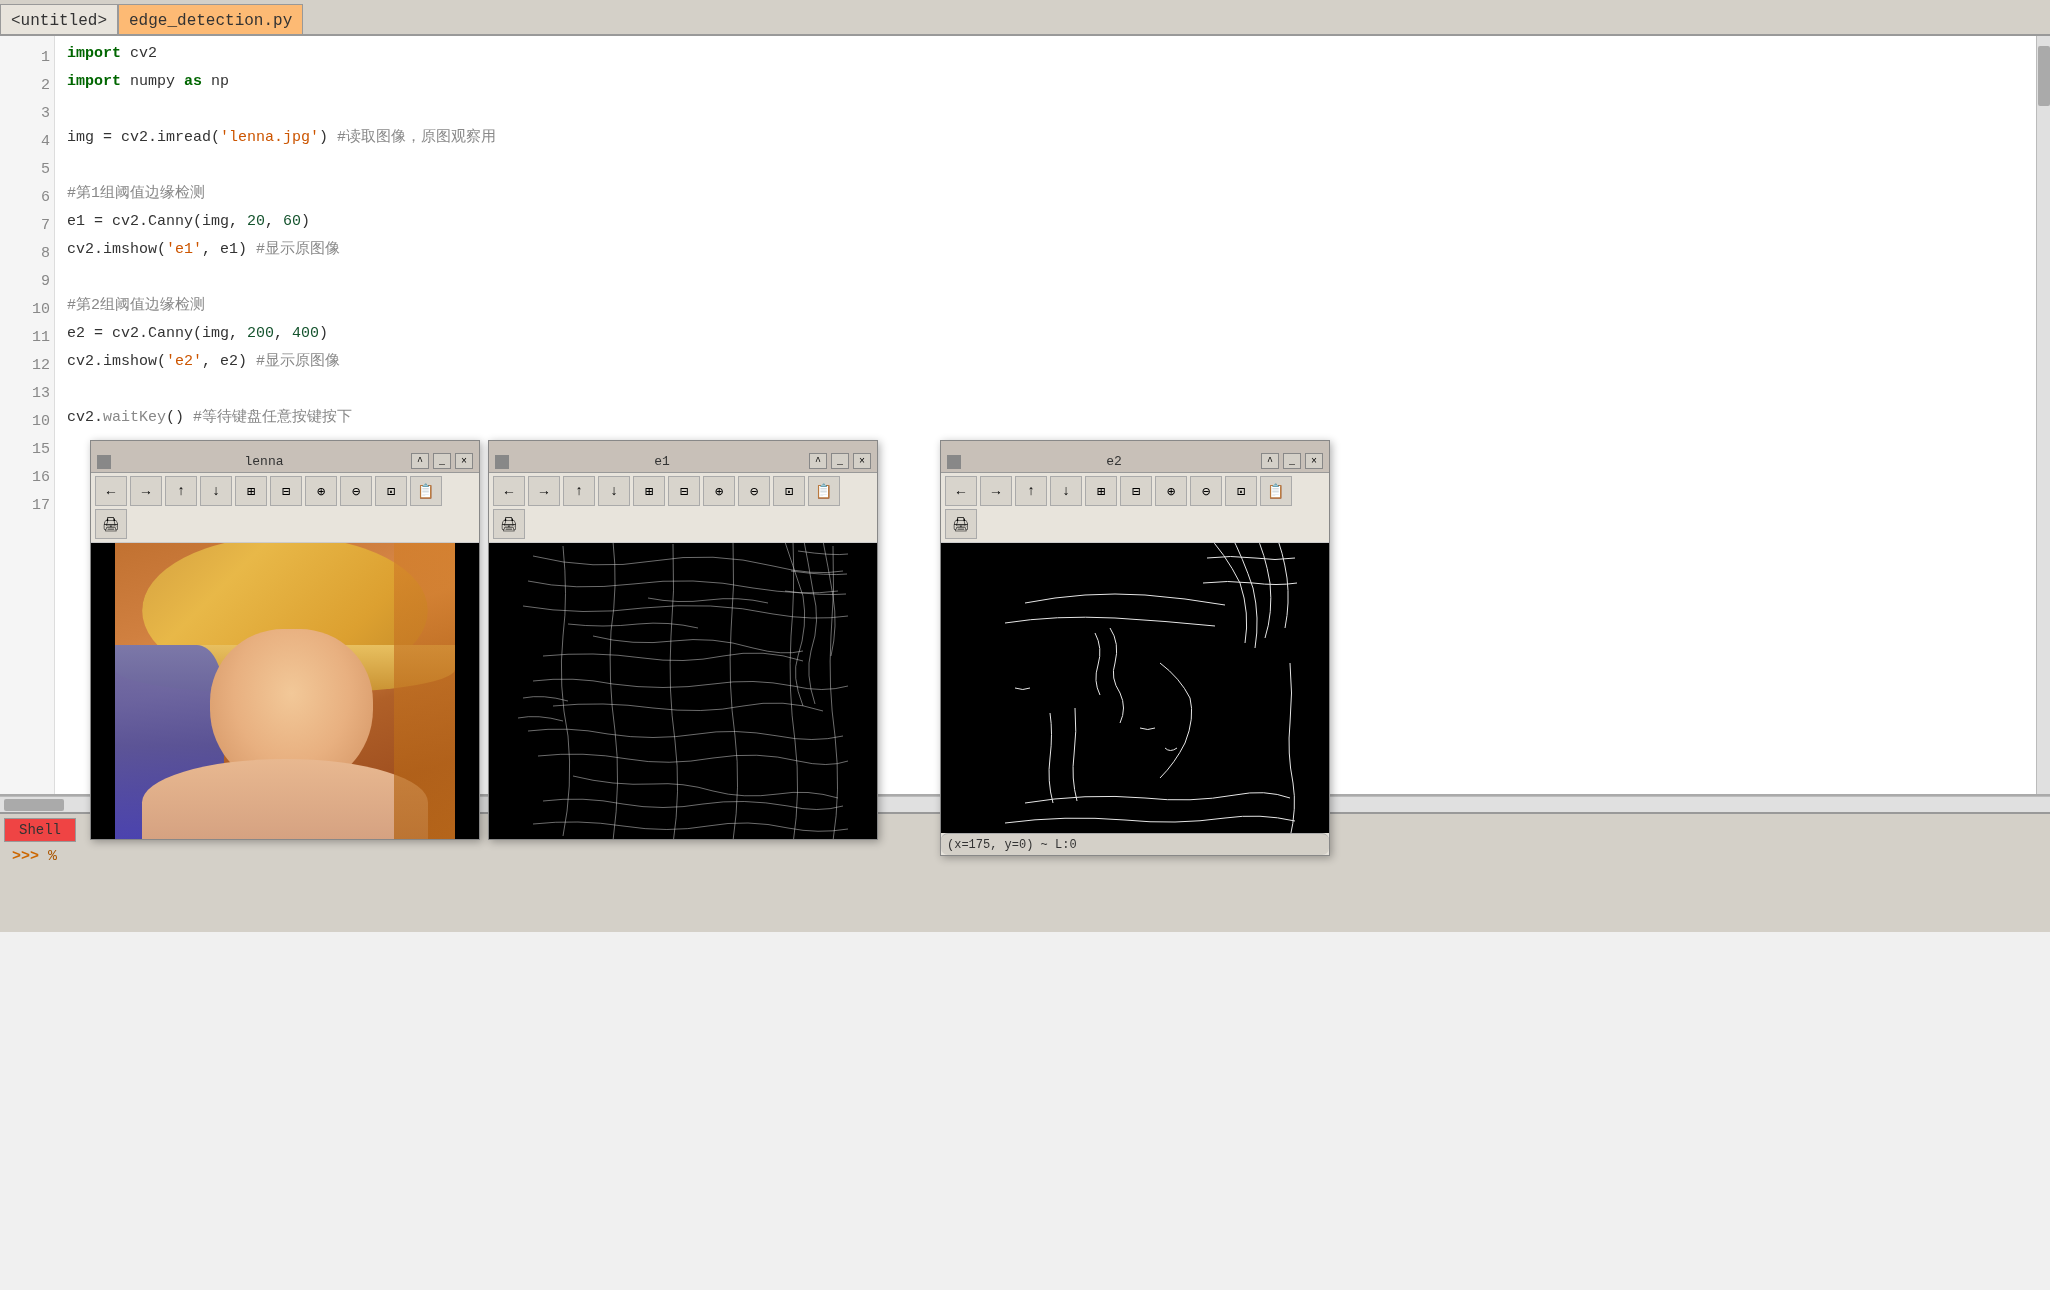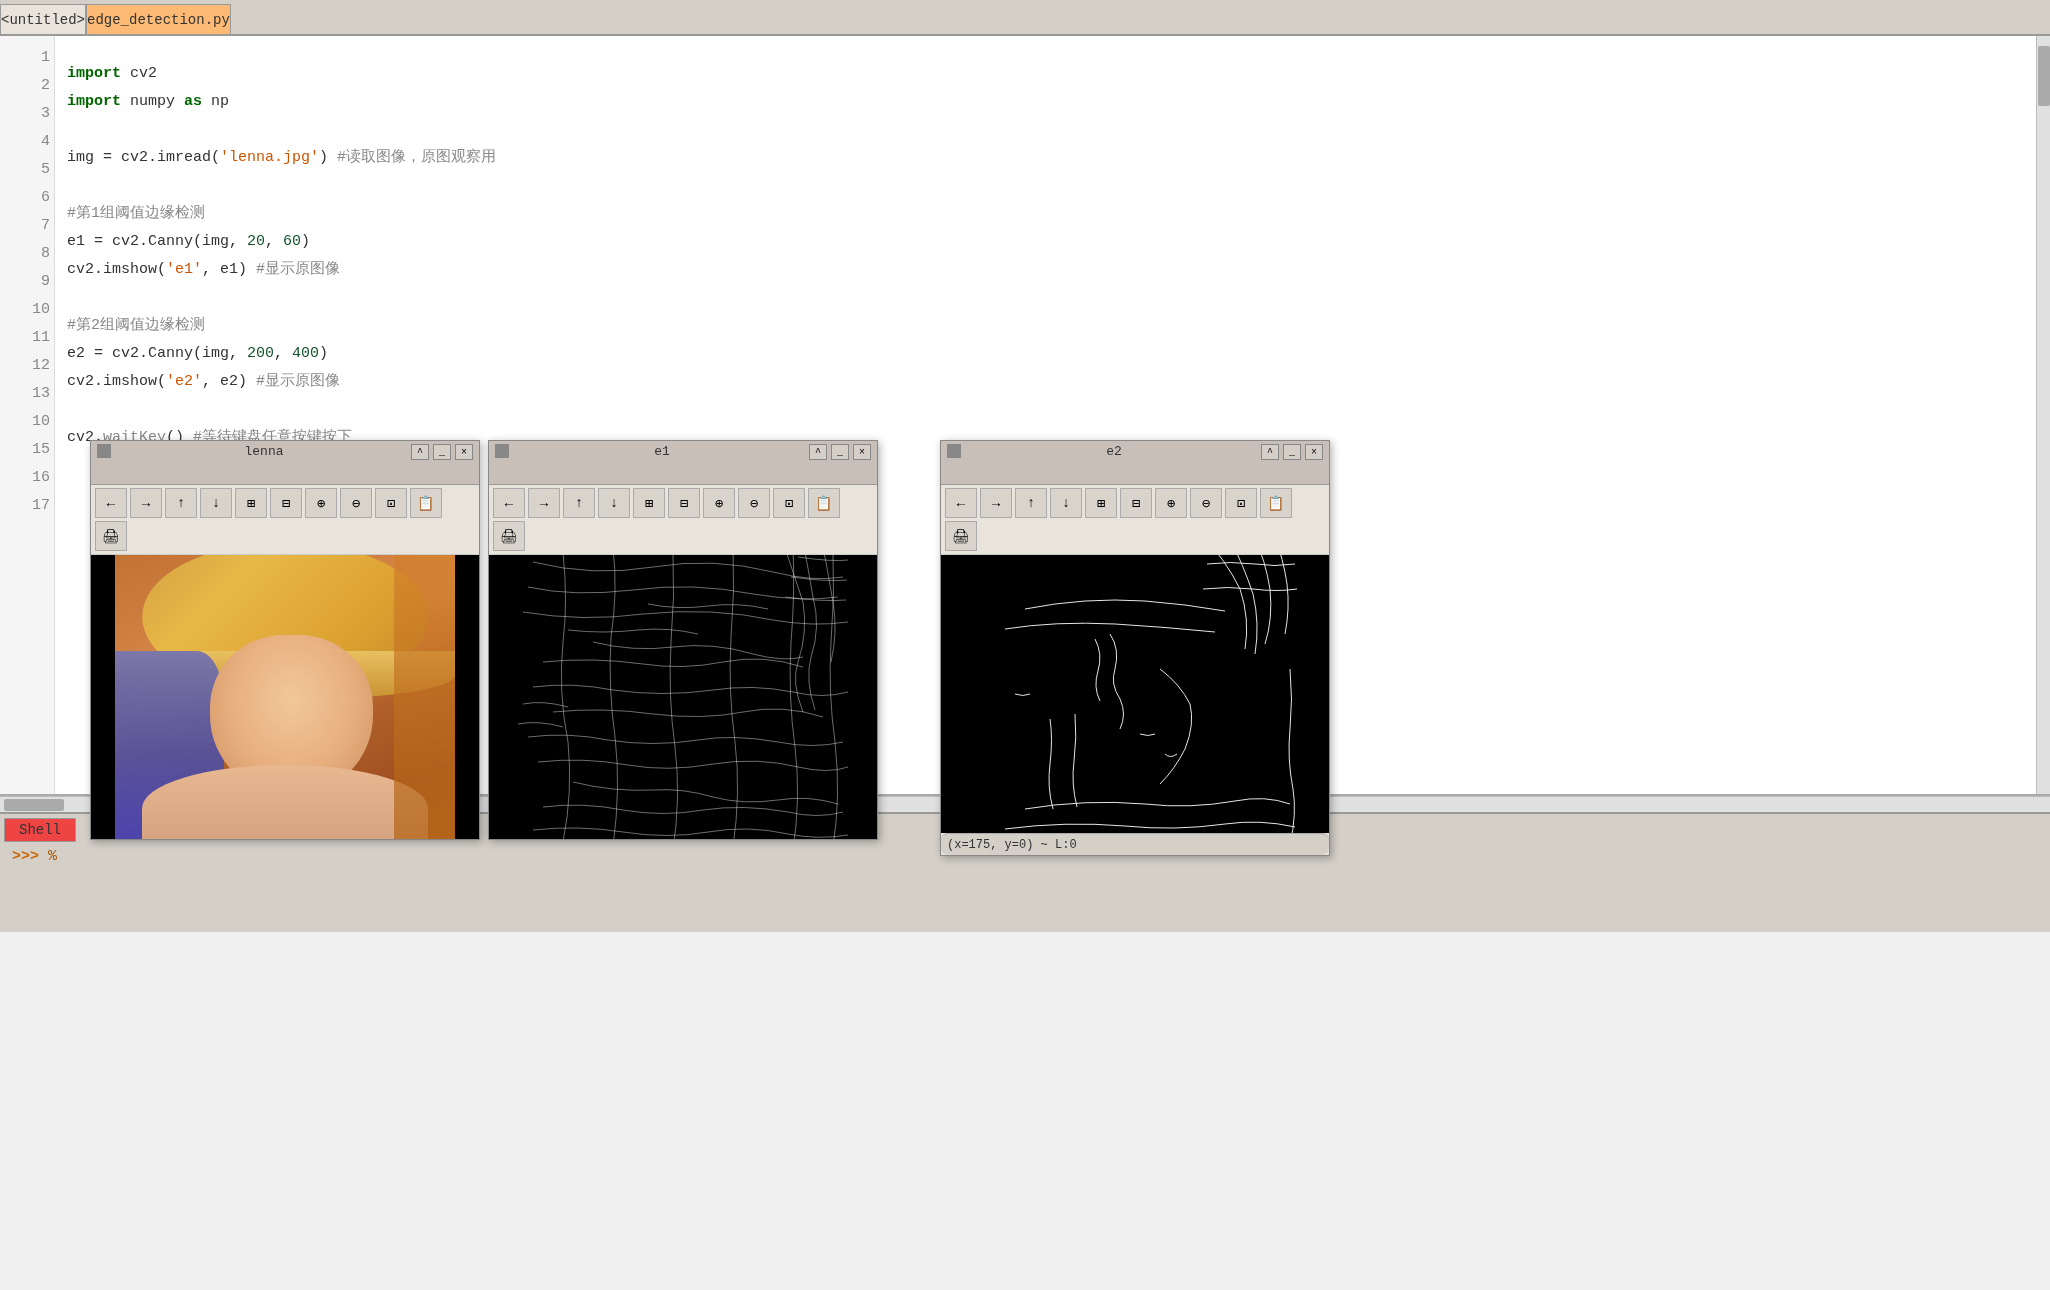--- a/index.html
+++ b/index.html
@@ -14,30 +14,30 @@
 
     
     .tab-bar {
       display: flex;
       background: #d4d0c8;
       border-bottom: 2px solid #999;
       height: 36px;
       align-items: flex-end;
     }
     .tab {
-      padding: 4px 0;
+      padding: 4px 10px;
       border: 1px solid #999;
       border-bottom: none;
       background: #e8e4dc;
       cursor: pointer;
-      font-size: 14px;
+      font-size: 16px;
       color: #333;
       height: 30px;
       display: flex;
-      align-items: center;
+      align-items: flex-end;
     }
     .tab.active {
       background: #fdba74;
       font-weight: normal;
     }
 
     
     .editor-area {
       background: #ffffff;
       height: 760px;
@@ -59,21 +59,21 @@
       color: #888;
       text-align: right;
       height: 100%;
     }
 
     .code-content {
       position: absolute;
       left: 55px;
       top: 0;
       right: 0;
-      padding: 24px 12px;
+      padding: 4px 12px;
       font-size: 15px;
       line-height: 28px;
       color: #333;
     }
 
     .code-line {
       white-space: pre;
       height: 28px;
     }
 
@@ -129,26 +129,26 @@
       position: absolute;
       background: #e8e4dc;
       border: 1px solid #888;
       box-shadow: 2px 2px 8px rgba(0,0,0,0.3);
       display: flex;
       flex-direction: column;
     }
 
     .win-titlebar {
       display: flex;
-      align-items: flex-start;
+      align-items: flex-end;
       justify-content: space-between;
       background: #c8c0b8;
       border-bottom: 1px solid #999;
       padding: 3px 6px;
-      height: 44px;
+      height: 32px;
       user-select: none;
     }
     .win-title {
       font-size: 13px;
       color: #333;
       flex: 1;
       text-align: center;
     }
     .win-controls {
       display: flex;

